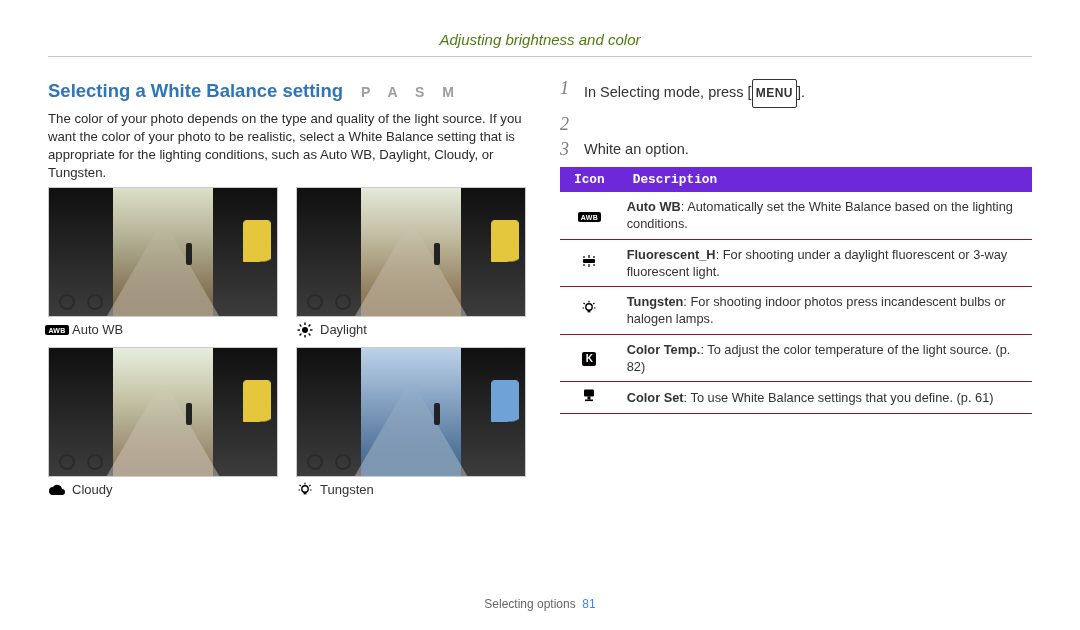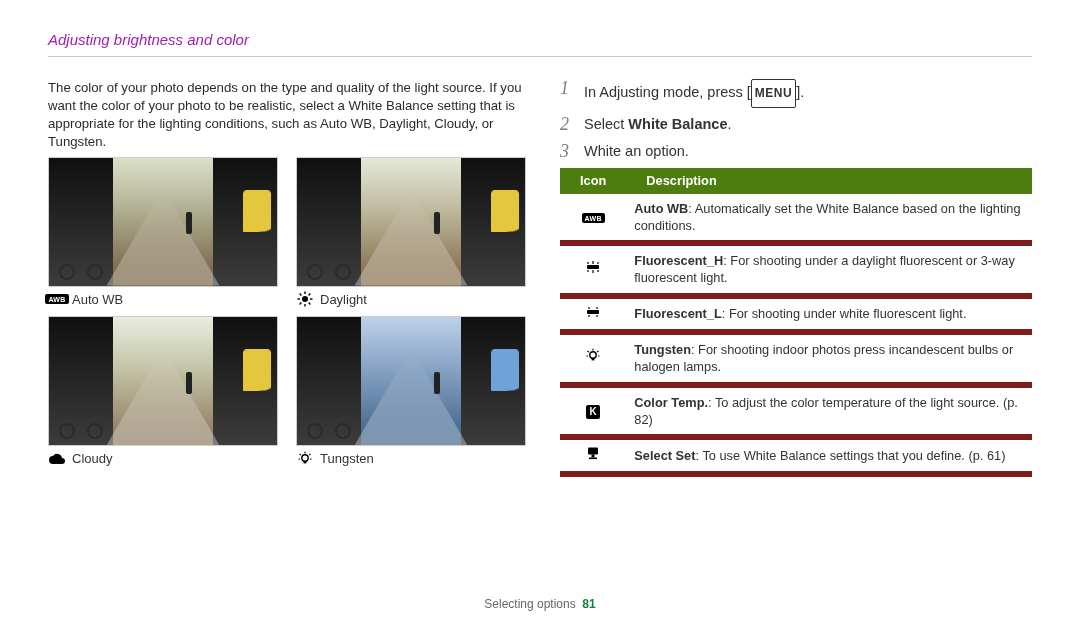--- a/index.html
+++ b/index.html
@@ -9,23 +9,24 @@
     background: #fff;
     font-family: -apple-system, "Segoe UI", Arial, sans-serif;
     color: #333;
     font-size: 13.2px;
     line-height: 1.35;
     position: relative;
     padding: 30px 48px 0 48px;
   }
   .breadcrumb {
     font-style: italic;
-    color: #a21caf;
+    color: #4d7c0f;
     font-size: 15px;
     margin-bottom: 6px;
+    text-align: center;
   }
   hr.top-rule {
     border: none;
     border-top: 1px solid #c7c7c7;
     margin-bottom: 22px;
   }
   .cols {
     display: flex;
     gap: 36px;
   }
@@ -91,47 +92,52 @@
   .steps .num { font-style: italic; color:#7d7d7d; font-size:18px; line-height:1; min-width:14px; font-family: Georgia, "Times New Roman", serif; }
   .menu-box {
     display:inline-block; border:1px solid #333; padding:6px 3px; font-weight:700; font-size:12px;
     letter-spacing:0.5px; line-height:15px; border-radius:2px;
   }
 
   table.desc {
     width:100%; border-collapse: collapse; font-size: 12.8px; margin-top: 6px;
   }
   table.desc thead th {
-    background:#4d7c0f; color:#fff; text-align:left; font-weight:600;
-    padding:4px 20px;
+    background:#6d28d9; color:#fff; text-align:left; font-weight:600;
+    padding:4px 14px;
+    font-family:Liberation Mono, monospace;
   }
   table.desc thead th:first-child { width:54px; }
   table.desc tbody td {
-    border-bottom:6px solid #7f1d1d; padding:6px 8px; vertical-align:middle;
+    border-bottom:1px solid #7f1d1d; padding:6px 8px; vertical-align:middle;
   }
   table.desc tbody td:first-child { text-align:center; }
 
   .footer {
     position:absolute; left:0; right:0; bottom:18px; text-align:center;
     font-size:12px; color:#666;
   }
-  .footer .pn { font-weight:700; color:#15803d; }
+  .footer .pn { font-weight:400; color:#3b82f6; }
 
   
   .ico-awb { background:#000; color:#fff; font-size:7px; font-weight:700; border-radius:2px; padding:2px 3px 1px; letter-spacing:.3px; display:inline-block; line-height:1; }
   .ico-k   { background:#000; color:#fff; font-size:10px; font-weight:700; border-radius:2px; width:14px; height:14px; display:inline-flex; align-items:center; justify-content:center; }
 </style>
 </head>
 <body>
 
 <div class="breadcrumb">Adjusting brightness and color</div>
 <hr class="top-rule">
 
 <div class="cols">
   <div class="col-left">
+    <div class="h2-row">
+      <div class="h2">Selecting a White Balance setting</div>
+      <div class="modes">P A S M</div>
+    </div>
     <p class="para">The color of your photo depends on the type and quality of the light source. If you want the color of your photo to be realistic, select a White Balance setting that is appropriate for the lighting conditions, such as Auto WB, Daylight, Cloudy, or Tungsten.</p>
 
     <div class="thumb-grid">
       <div class="thumb-cell">
         <div class="thumb auto">
           <div class="bg"></div>
             <div class="build-l"></div>
             <div class="build-r"></div>
             <div class="road"></div>
             <div class="person"></div>
@@ -232,25 +238,24 @@
           <span>Tungsten</span>
         </div>
       </div>
     </div>
   </div>
 
   <div class="col-right">
     <ol class="steps">
       <li>
         <span class="num">1</span>
-        <span><span>In Adjusting mode, press [</span><span class="menu-box">MENU</span><span>].</span></span>
+        <span><span>In Selecting mode, press [</span><span class="menu-box">MENU</span><span>].</span></span>
       </li>
       <li>
         <span class="num">2</span>
-        <span><span>Select </span><b>White Balance</b><span>.</span></span>
       </li>
       <li>
         <span class="num">3</span>
         <span>White an option.</span>
       </li>
     </ol>
 
     <table class="desc">
       <thead>
         <tr>
@@ -276,34 +281,20 @@
                     <line x1="4" y1="10" x2="4" y2="12"></line>
                     <line x1="9" y1="10" x2="9" y2="13"></line>
                     <line x1="14" y1="10" x2="14" y2="12"></line>
                   </g>
                 </svg>
               </span></td>
           <td><b>Fluorescent_H</b><span>: For shooting under a daylight fluorescent or 3-way fluorescent light.</span></td>
         </tr>
         <tr>
           <td><span class="icon">
-                <svg width="18" height="14" viewBox="0 0 18 14">
-                  <rect x="3" y="5" width="12" height="4" rx="1" fill="#000"></rect>
-                  <g stroke="#000" stroke-width="1.2">
-                    <line x1="5" y1="2" x2="5" y2="4"></line>
-                    <line x1="13" y1="2" x2="13" y2="4"></line>
-                    <line x1="5" y1="10" x2="5" y2="12"></line>
-                    <line x1="13" y1="10" x2="13" y2="12"></line>
-                  </g>
-                </svg>
-              </span></td>
-          <td><b>Fluorescent_L</b><span>: For shooting under white fluorescent light.</span></td>
-        </tr>
-        <tr>
-          <td><span class="icon">
                 <svg width="16" height="16" viewBox="0 0 16 16">
                   <circle cx="8" cy="7" r="3.2" fill="none" stroke="#000" stroke-width="1.4"></circle>
                   <rect x="6.6" y="10" width="2.8" height="2.4" fill="#000"></rect>
                   <g stroke="#000" stroke-width="1.2">
                     <line x1="8" y1="0.8" x2="8" y2="2.4"></line>
                     <line x1="2.5" y1="3" x2="3.8" y2="4"></line>
                     <line x1="13.5" y1="3" x2="12.2" y2="4"></line>
                     <line x1="1.5" y1="8" x2="3" y2="8"></line>
                     <line x1="14.5" y1="8" x2="13" y2="8"></line>
                   </g>
@@ -318,21 +309,21 @@
           <td><b>Color Temp.</b><span>: To adjust the color temperature of the light source. (p. 82)</span></td>
         </tr>
         <tr>
           <td><span class="icon">
                 <svg width="16" height="16" viewBox="0 0 16 16">
                   <rect x="3" y="2.5" width="10" height="7" rx="1" fill="#000"></rect>
                   <rect x="6.5" y="9.5" width="3" height="3" fill="#000"></rect>
                   <rect x="4" y="12.5" width="8" height="1.6" fill="#000"></rect>
                 </svg>
               </span></td>
-          <td><b>Select Set</b><span>: To use White Balance settings that you define. (p. 61)</span></td>
+          <td><b>Color Set</b><span>: To use White Balance settings that you define. (p. 61)</span></td>
         </tr>
       </tbody>
     </table>
   </div>
 </div>
 
 <div class="footer">
   <span>Selecting options</span>&nbsp;&nbsp;<span class="pn">81</span>
 </div>
 

